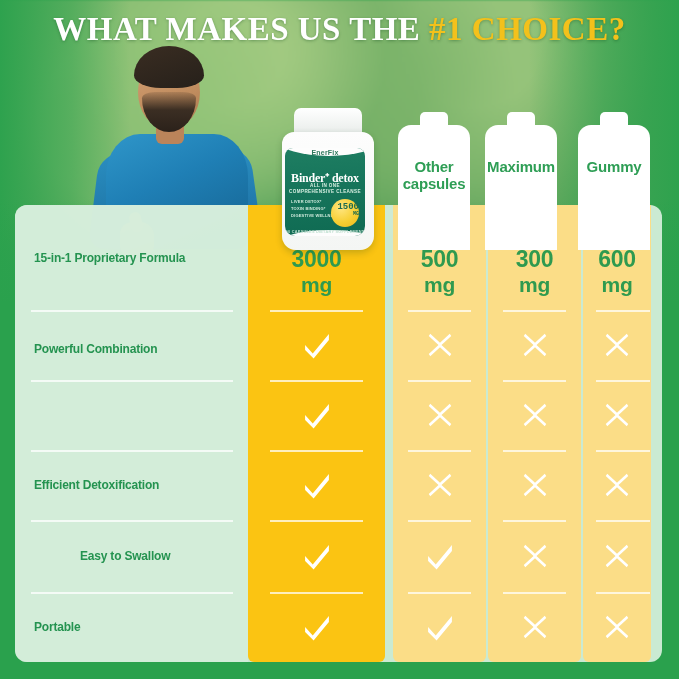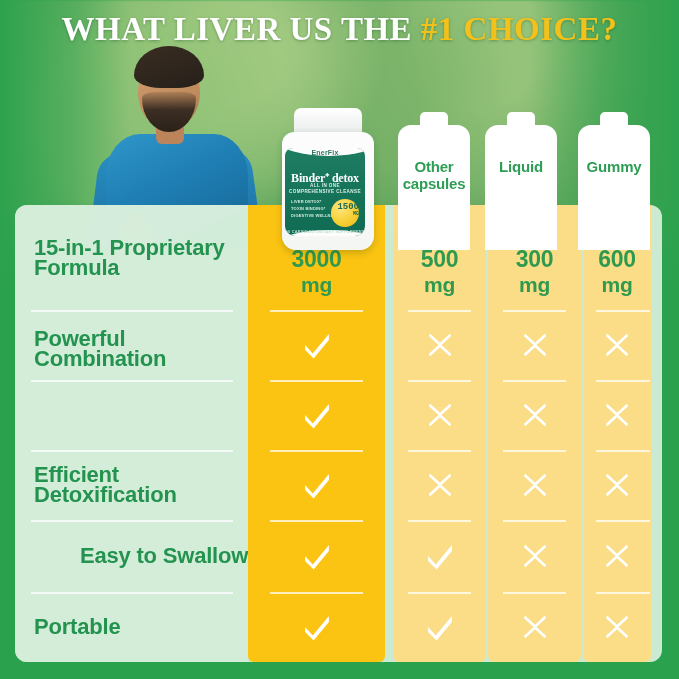--- a/index.html
+++ b/index.html
@@ -179,21 +179,21 @@
     border-radius:12px;
     z-index:4; overflow:hidden;
   }
   
   .labels{
     position:absolute; left:0; top:0; width:233px; height:457px;
     background:rgba(213,238,219,.75);
   }
   .lab-row{
     position:absolute; left:19px; width:200px;
-    color:#249350; font-weight:700; font-size:22px; line-height:20px;
+    color:#249350; font-weight:700; font-size:12px; line-height:20px;
     letter-spacing:-.2px;
     display:flex; align-items:center;
   }
   .lab-div{
     position:absolute; left:16px; width:202px; height:1.5px;
     background:rgba(255,255,255,.75);
   }
 
   
   .col{ position:absolute; top:0; height:457px;text-decoration:underline; }
@@ -236,31 +236,31 @@
   <div class="arm-l"></div>
   <div class="arm-r"></div>
   <div class="torso"></div>
   <div class="neck"></div>
   <div class="head"></div>
   <div class="beard"></div>
   <div class="hair"></div>
   <div class="thumb"></div>
 </div>
 
-<div class="title"><span>WHAT LIVER US THE </span><span class="accent">#1 CHOICE?</span></div>
+<div class="title"><span>WHAT MAKES US THE </span><span class="accent">#1 CHOICE?</span></div>
 
 <div class="cbottle" id="cb-other" style="left: 398px;">
   <div class="cneck"></div>
   <div class="cbody"></div>
   <div class="clabel">Other capsules</div>
 </div>
 <div class="cbottle" id="cb-liquid" style="left: 485px;">
   <div class="cneck"></div>
   <div class="cbody"></div>
-  <div class="clabel">Liquid</div>
+  <div class="clabel">Maximum</div>
 </div>
 <div class="cbottle" id="cb-gummy" style="left: 578px;">
   <div class="cneck"></div>
   <div class="cbody"></div>
   <div class="clabel">Gummy</div>
 </div>
 
 <div class="brand-bottle">
   <div class="cap"></div>
   <div class="body"></div>

